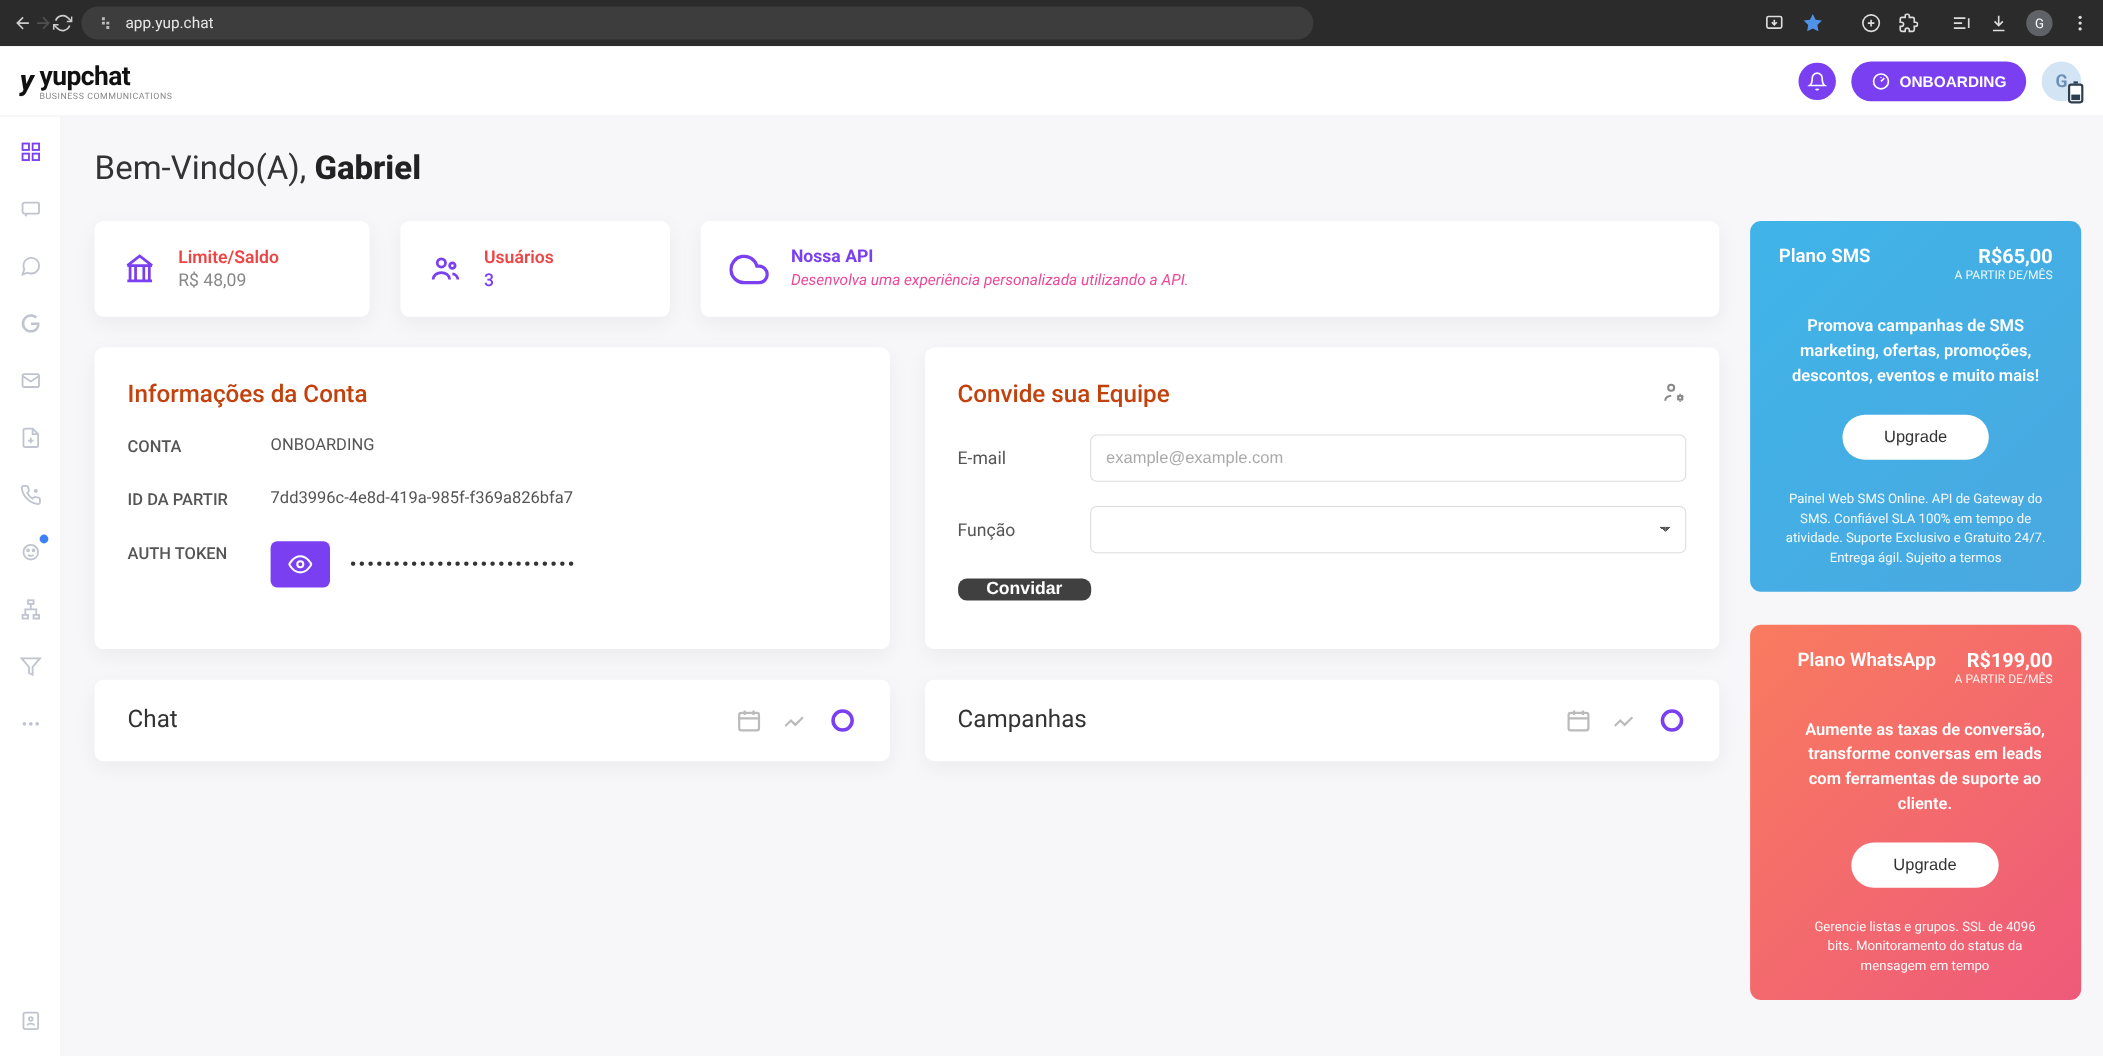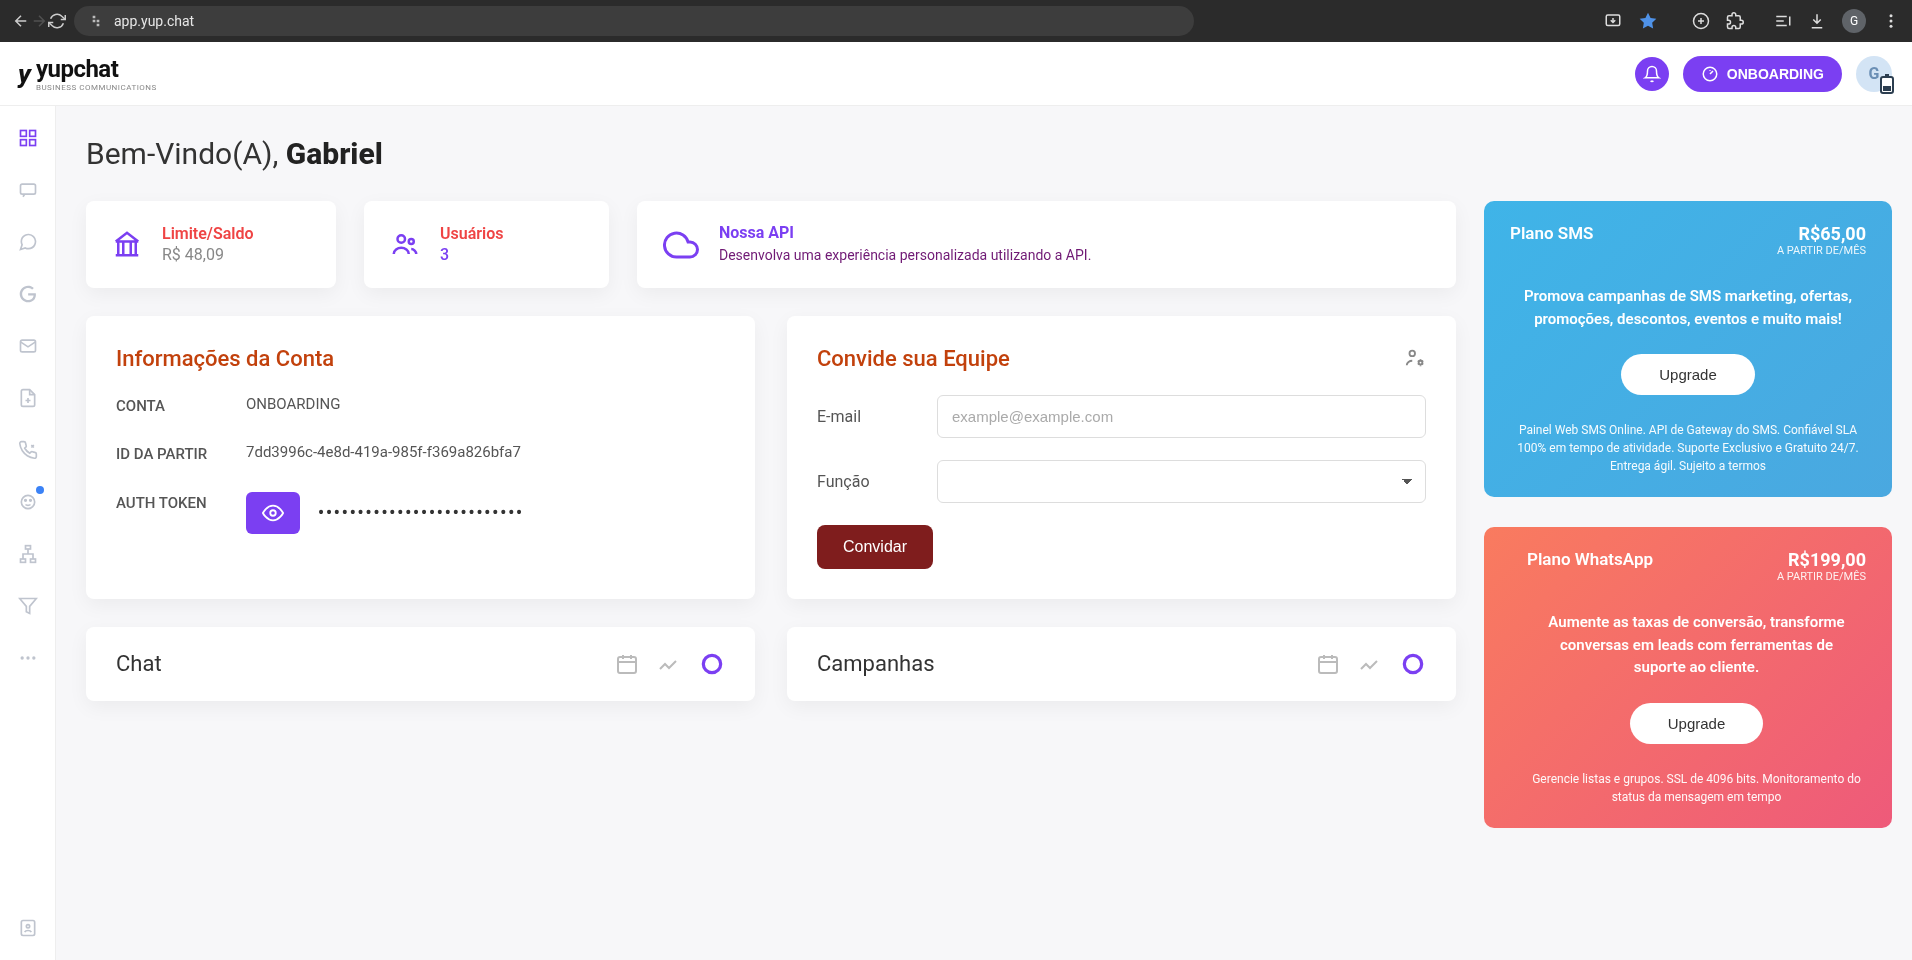--- a/index.html
+++ b/index.html
@@ -37,52 +37,52 @@
 .side-icon.active { color: #7b3ff2; }
 .side-icon .dot { position: absolute; top: -4px; right: -4px; width: 8px; height: 8px; border-radius: 50%; background: #3b82f6; }
 .side-icon.bottom { margin-top: auto; }
 
 .main { flex: 1; overflow-y: auto; padding: 30px 20px 30px 30px; }
 .welcome { font-size: 30px; font-weight: 400; color: #333; margin-bottom: 30px; }
 .welcome strong { font-weight: 800; color: #222; }
 
 .row { display: flex; gap: 28px; }
 .left-col { flex: 1; display: flex; flex-direction: column; gap: 28px; }
-.right-col { width: 408px; display: flex; flex-direction: column; gap: 30px; }
+.right-col { width: 301px; display: flex; flex-direction: column; gap: 30px; }
 
 .stats { display: flex; gap: 28px; }
 .stat-card { background: #fff; border-radius: 8px; box-shadow: 0 6px 20px rgba(0,0,0,0.05); padding: 22px 26px; display: flex; align-items: center; gap: 20px; }
 .stat-card.sm { flex: 0 0 250px; }
 .stat-card.sm2 { flex: 0 0 245px; }
 .stat-card.lg { flex: 1; align-items: flex-start; }
 .stat-icon { color: #7b3ff2; }
 .stat-text .stat-title { color: #ef4444; font-size: 16px; font-weight: 600; }
 .stat-text .stat-value { color: #888; font-size: 16px; margin-top: 2px; }
 .stat-text.purple .stat-title { color: #7b3ff2; font-size: 16px; font-weight: 700; }
-.stat-text.purple .stat-value { color: #701a75; font-size: 14px; line-height: 1.4; margin-top: 4px; }
+.stat-text.purple .stat-value { color: #ec4899; font-size: 14px; line-height: 1.4; margin-top: 4px; font-style: italic; }
 .users-count { color: #7b3ff2; font-size: 16px; font-weight: 500; margin-top: 2px; }
 
 .two-col { display: flex; gap: 32px; }
 .card { background: #fff; border-radius: 8px; box-shadow: 0 6px 20px rgba(0,0,0,0.05); padding: 30px; flex: 1; }
 .card h2 { font-size: 22px; font-weight: 500; color: #c2410c; margin-bottom: 24px; }
 .info-row { display: flex; margin-bottom: 26px; align-items: flex-start; }
 .info-label { width: 130px; color: #555; font-size: 15px; font-weight: 500; line-height: 1.5; }
 .info-value { color: #555; font-size: 15px; }
 .token-row { display: flex; align-items: center; gap: 18px; }
 .eye-btn { background: #7b3ff2; border: none; border-radius: 6px; padding: 10px 16px; cursor: pointer; display: flex; align-items: center; }
 .token-dots { letter-spacing: 2px; font-size: 16px; color: #333; font-weight: 900; }
 
-.invite-card h2 { display: flex; align-items: center; }
+.invite-card h2 { display: flex; }
 .invite-card .team-icon { margin-left: auto; color: #888; }
 .form-row { display: flex; align-items: center; margin-bottom: 22px; gap: 20px; }
 .form-label { width: 100px; color: #555; font-size: 16px; }
 .form-input { flex: 1; border: 1px solid #ddd; border-radius: 6px; padding: 12px 14px; font-size: 15px; color: #555; }
 .form-input::placeholder { color: #aaa; }
 .form-select { flex: 1; border: 1px solid #ddd; border-radius: 6px; padding: 12px 14px; font-size: 15px; background: #fff; appearance: none; -webkit-appearance: none; background-image: linear-gradient(45deg, transparent 50%, #555 50%), linear-gradient(135deg, #555 50%, transparent 50%); background-position: calc(100% - 18px) center, calc(100% - 13px) center; background-size: 5px 5px, 5px 5px; background-repeat: no-repeat; }
-.invite-btn { background: #7f1d1d; color: #fff; border: none; border-radius: 8px; padding: 13px 26px; font-size: 16px; font-weight: 400; cursor: pointer; }
+.invite-btn { background: #404040; color: #fff; border: none; border-radius: 8px; padding: 1px 26px; font-size: 16px; font-weight: 700; cursor: pointer; }
 
 .section-card { background: #fff; border-radius: 8px; box-shadow: 0 6px 20px rgba(0,0,0,0.05); padding: 24px 30px; flex: 1; }
 .section-head { display: flex; align-items: center; }
 .section-head h2 { font-size: 22px; font-weight: 400; color: #333; }
 .section-icons { margin-left: auto; display: flex; gap: 18px; align-items: center; }
 .section-icons .icn { color: #bbb; cursor: pointer; }
 .section-icons .icn.active { color: #7b3ff2; }
 
 
 .plan-card { border-radius: 10px; padding: 22px 26px; color: #fff; text-align: center; }

